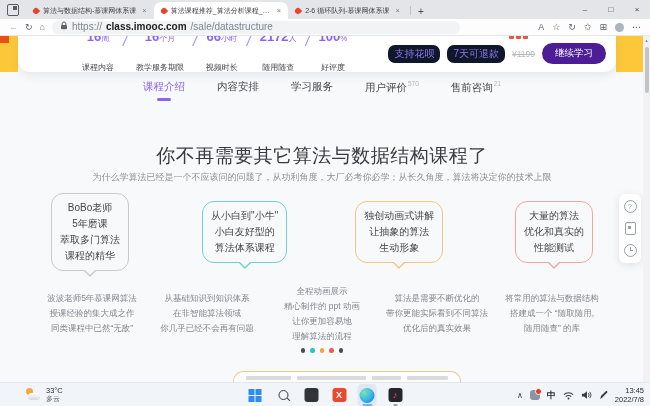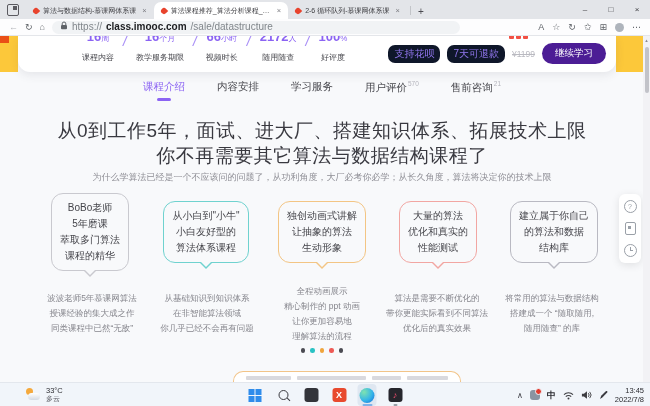--- a/index.html
+++ b/index.html
@@ -38,21 +38,21 @@
   #ystrip-l{left:0;width:18px;}
   #ystrip-r{left:616px;width:27px;}
   #redblock{position:absolute;left:0;top:0;width:9px;height:7px;background:#ea4f16;}
 
   #card{position:absolute;left:18px;top:0;width:598px;height:36px;background:#fff;
         border-radius:0 0 12px 12px;box-shadow:0 3px 10px rgba(60,60,80,.10);
         display:flex;align-items:flex-start;overflow:hidden;padding:0 10px 0 64px;box-sizing:border-box;}
   .stat{display:flex;flex-direction:column;align-items:center;}
   .sv{font-size:13px;font-weight:700;color:#8b63f3;line-height:14px;margin-top:-6px;white-space:nowrap;}
   .sv .u{font-size:8px;font-weight:400;}
-  .sl{font-size:8px;color:#46464c;margin-top:6px;white-space:nowrap;}
+  .sl{font-size:8px;color:#46464c;margin-top:16px;white-space:nowrap;}
   .ssep{font-size:14px;color:#a88ef6;margin:-3px 9px 0 9px;font-style:italic;}
   #cardright{margin-left:auto;display:flex;align-items:center;gap:7px;margin-top:7px;position:relative;}
   .badge{font-size:10px;color:#9377f0;background:#0f172a;border-radius:7px;padding:2px 6px;white-space:nowrap;}
   .oldp{font-size:8.5px;color:#b9b9c0;text-decoration:line-through;white-space:nowrap;}
   .cta{font-size:9.5px;color:#fff;background:#4c1d95;border-radius:11px;padding:4px 13px;white-space:nowrap;}
   #promoclip{position:absolute;top:-7px;right:78px;display:flex;gap:2px;}
   .pc{width:5px;height:3px;background:#f25044;border-radius:0 0 1px 1px;}
 
   #sbar{position:absolute;right:0;top:0;width:7px;height:346px;background:#f2f2f5;}
   #sarrow{font-size:5px;color:#8a8a90;text-align:center;line-height:9px;display:block;}
@@ -242,21 +242,20 @@
   </div>
 
   <div id="nav">
     <span class="ntab active"><span>课程介绍</span></span>
     <span class="ntab"><span>内容安排</span></span>
     <span class="ntab"><span>学习服务</span></span>
     <span class="ntab"><span>用户评价</span><sup>570</sup></span>
     <span class="ntab"><span>售前咨询</span><sup>21</sup></span>
   </div>
 
-  <div id="hl1" class="heroline">从0到工作5年，面试、进大厂、搭建知识体系、拓展技术上限</div>
   <div id="hl2" class="heroline">你不再需要其它算法与数据结构课程了</div>
   <div id="hsub">为什么学算法已经是一个不应该问的问题了，从功利角度，大厂必考你必学；从长久角度，算法将决定你的技术上限</div>
 
   <div id="frow">
     <div class="fcol">
         <div class="bubble" style="--bc: #c9c9cf;">BoBo老师
 5年磨课
 萃取多门算法
 课程的精华</div>
       </div>
@@ -267,25 +266,20 @@
       </div>
     <div class="fcol">
         <div class="bubble" style="--bc: #f3c584;">独创动画式讲解
 让抽象的算法
 生动形象</div>
       </div>
     <div class="fcol">
         <div class="bubble" style="--bc: #f2a6a2;">大量的算法
 优化和真实的
 性能测试</div>
-      </div>
-    <div class="fcol">
-        <div class="bubble" style="--bc: #b9b9c2;">建立属于你自己
-的算法和数据
-结构库</div>
       </div>
   </div>
 
   <div id="drow">
     <div class="dcol">波波老师5年慕课网算法
 授课经验的集大成之作
 同类课程中已然“无敌”</div>
     <div class="dcol">从基础知识到知识体系
 在非智能算法领域
 你几乎已经不会再有问题</div>

